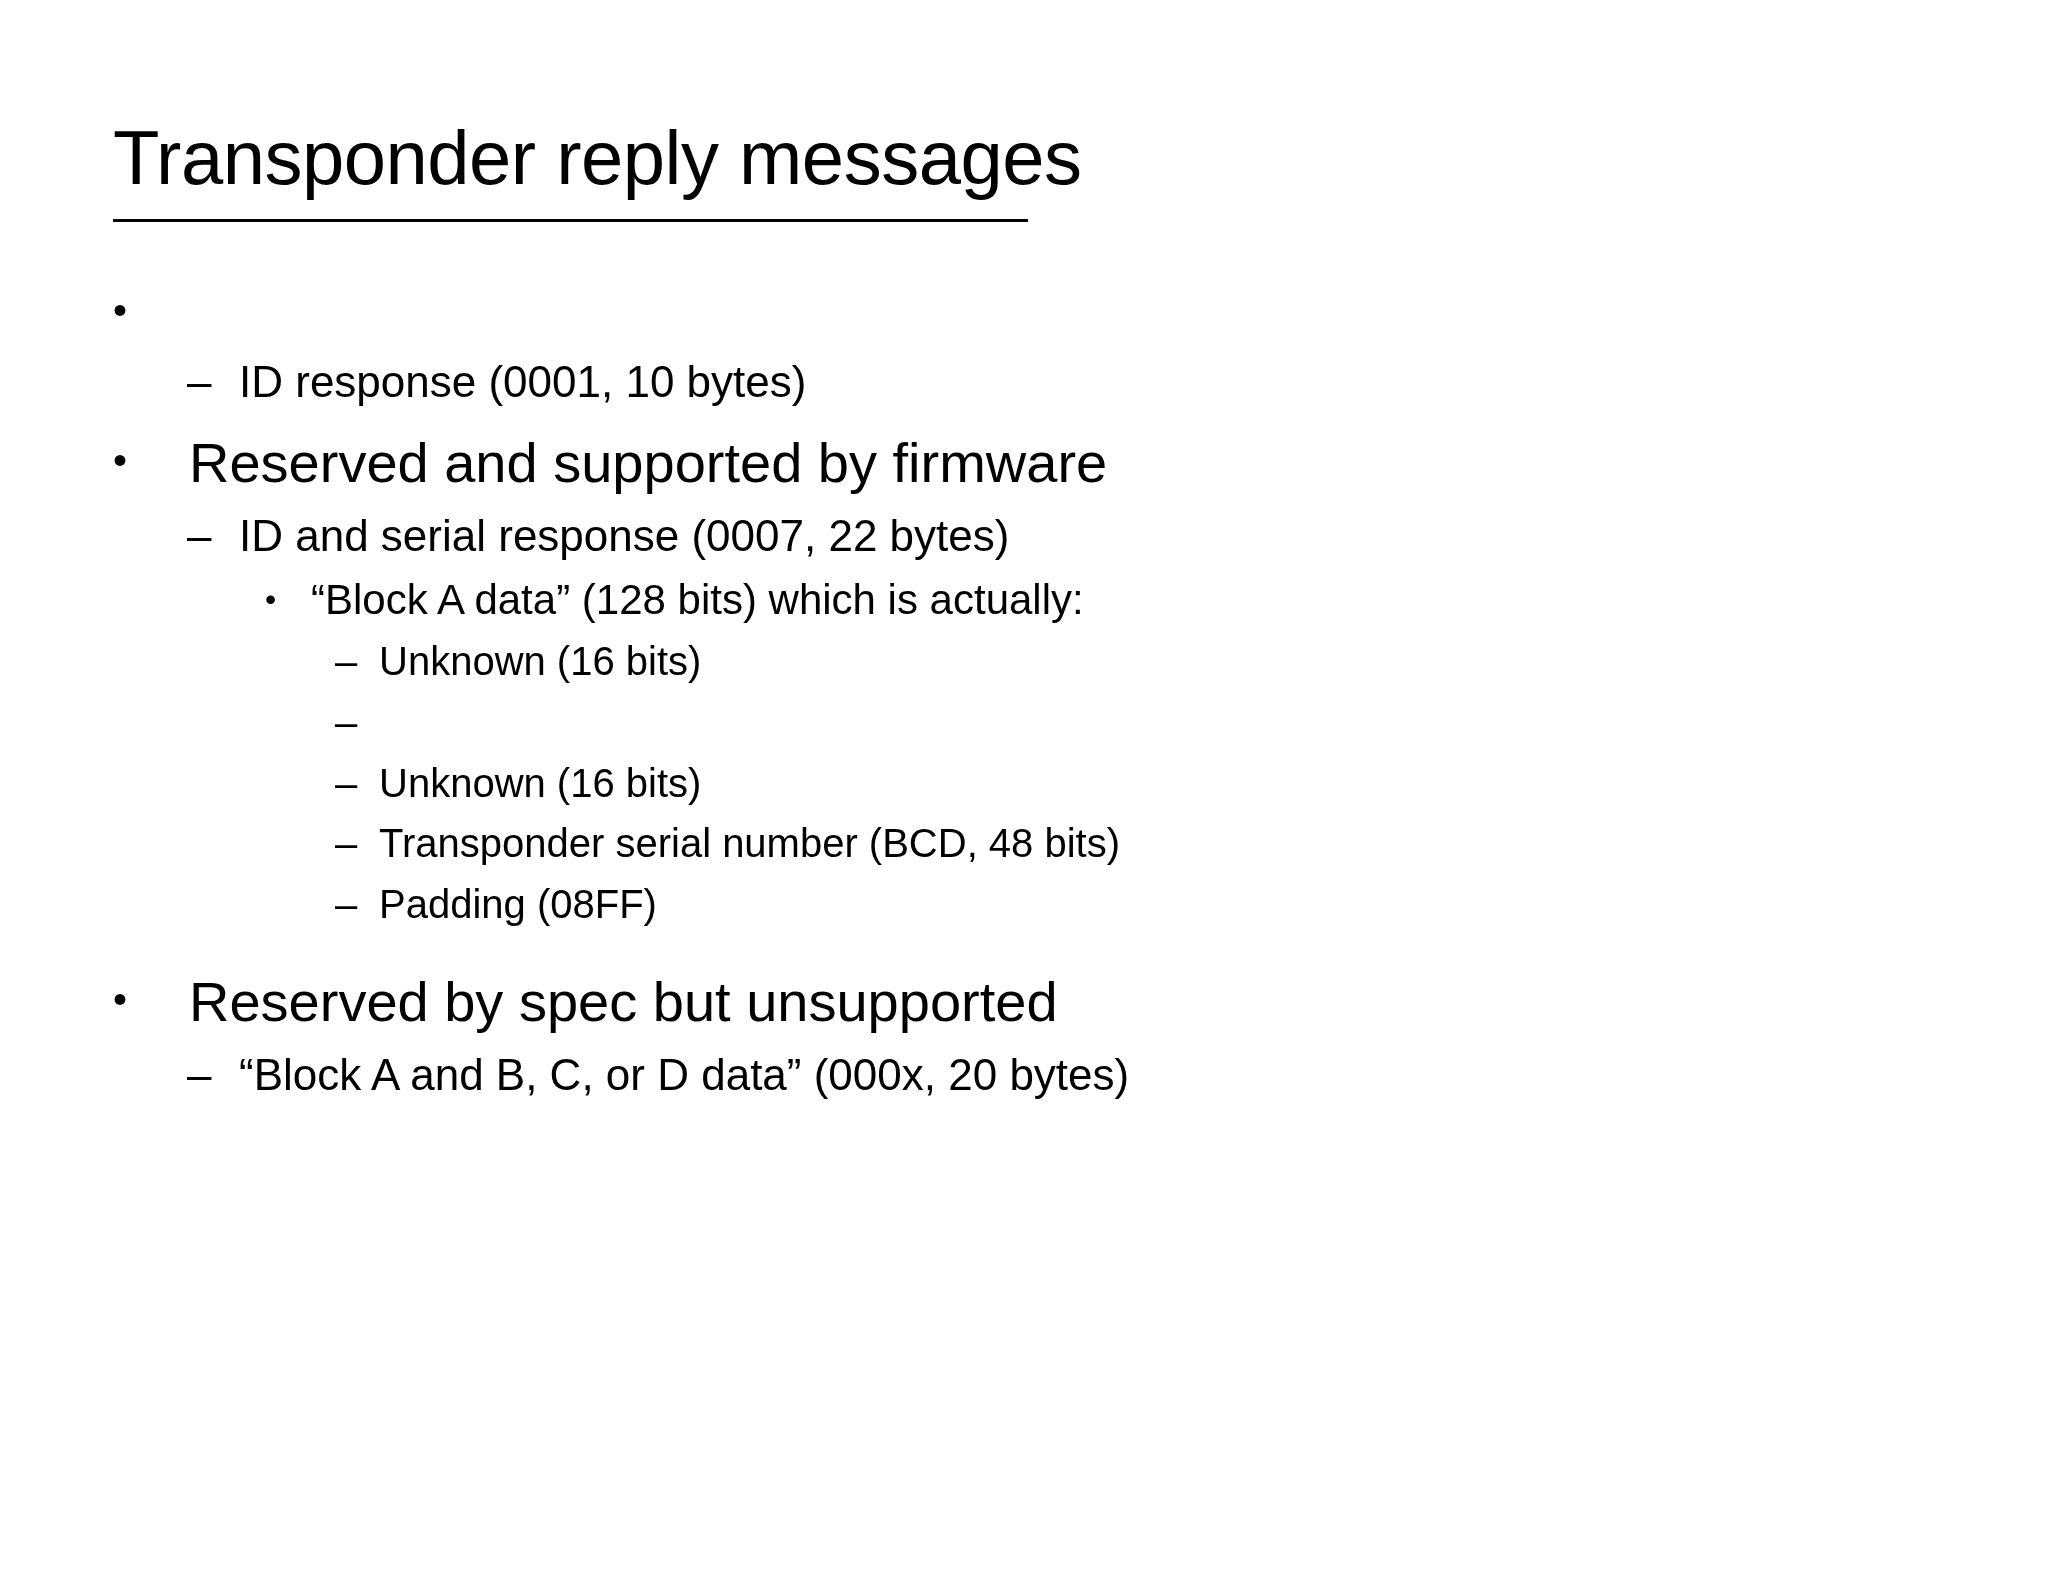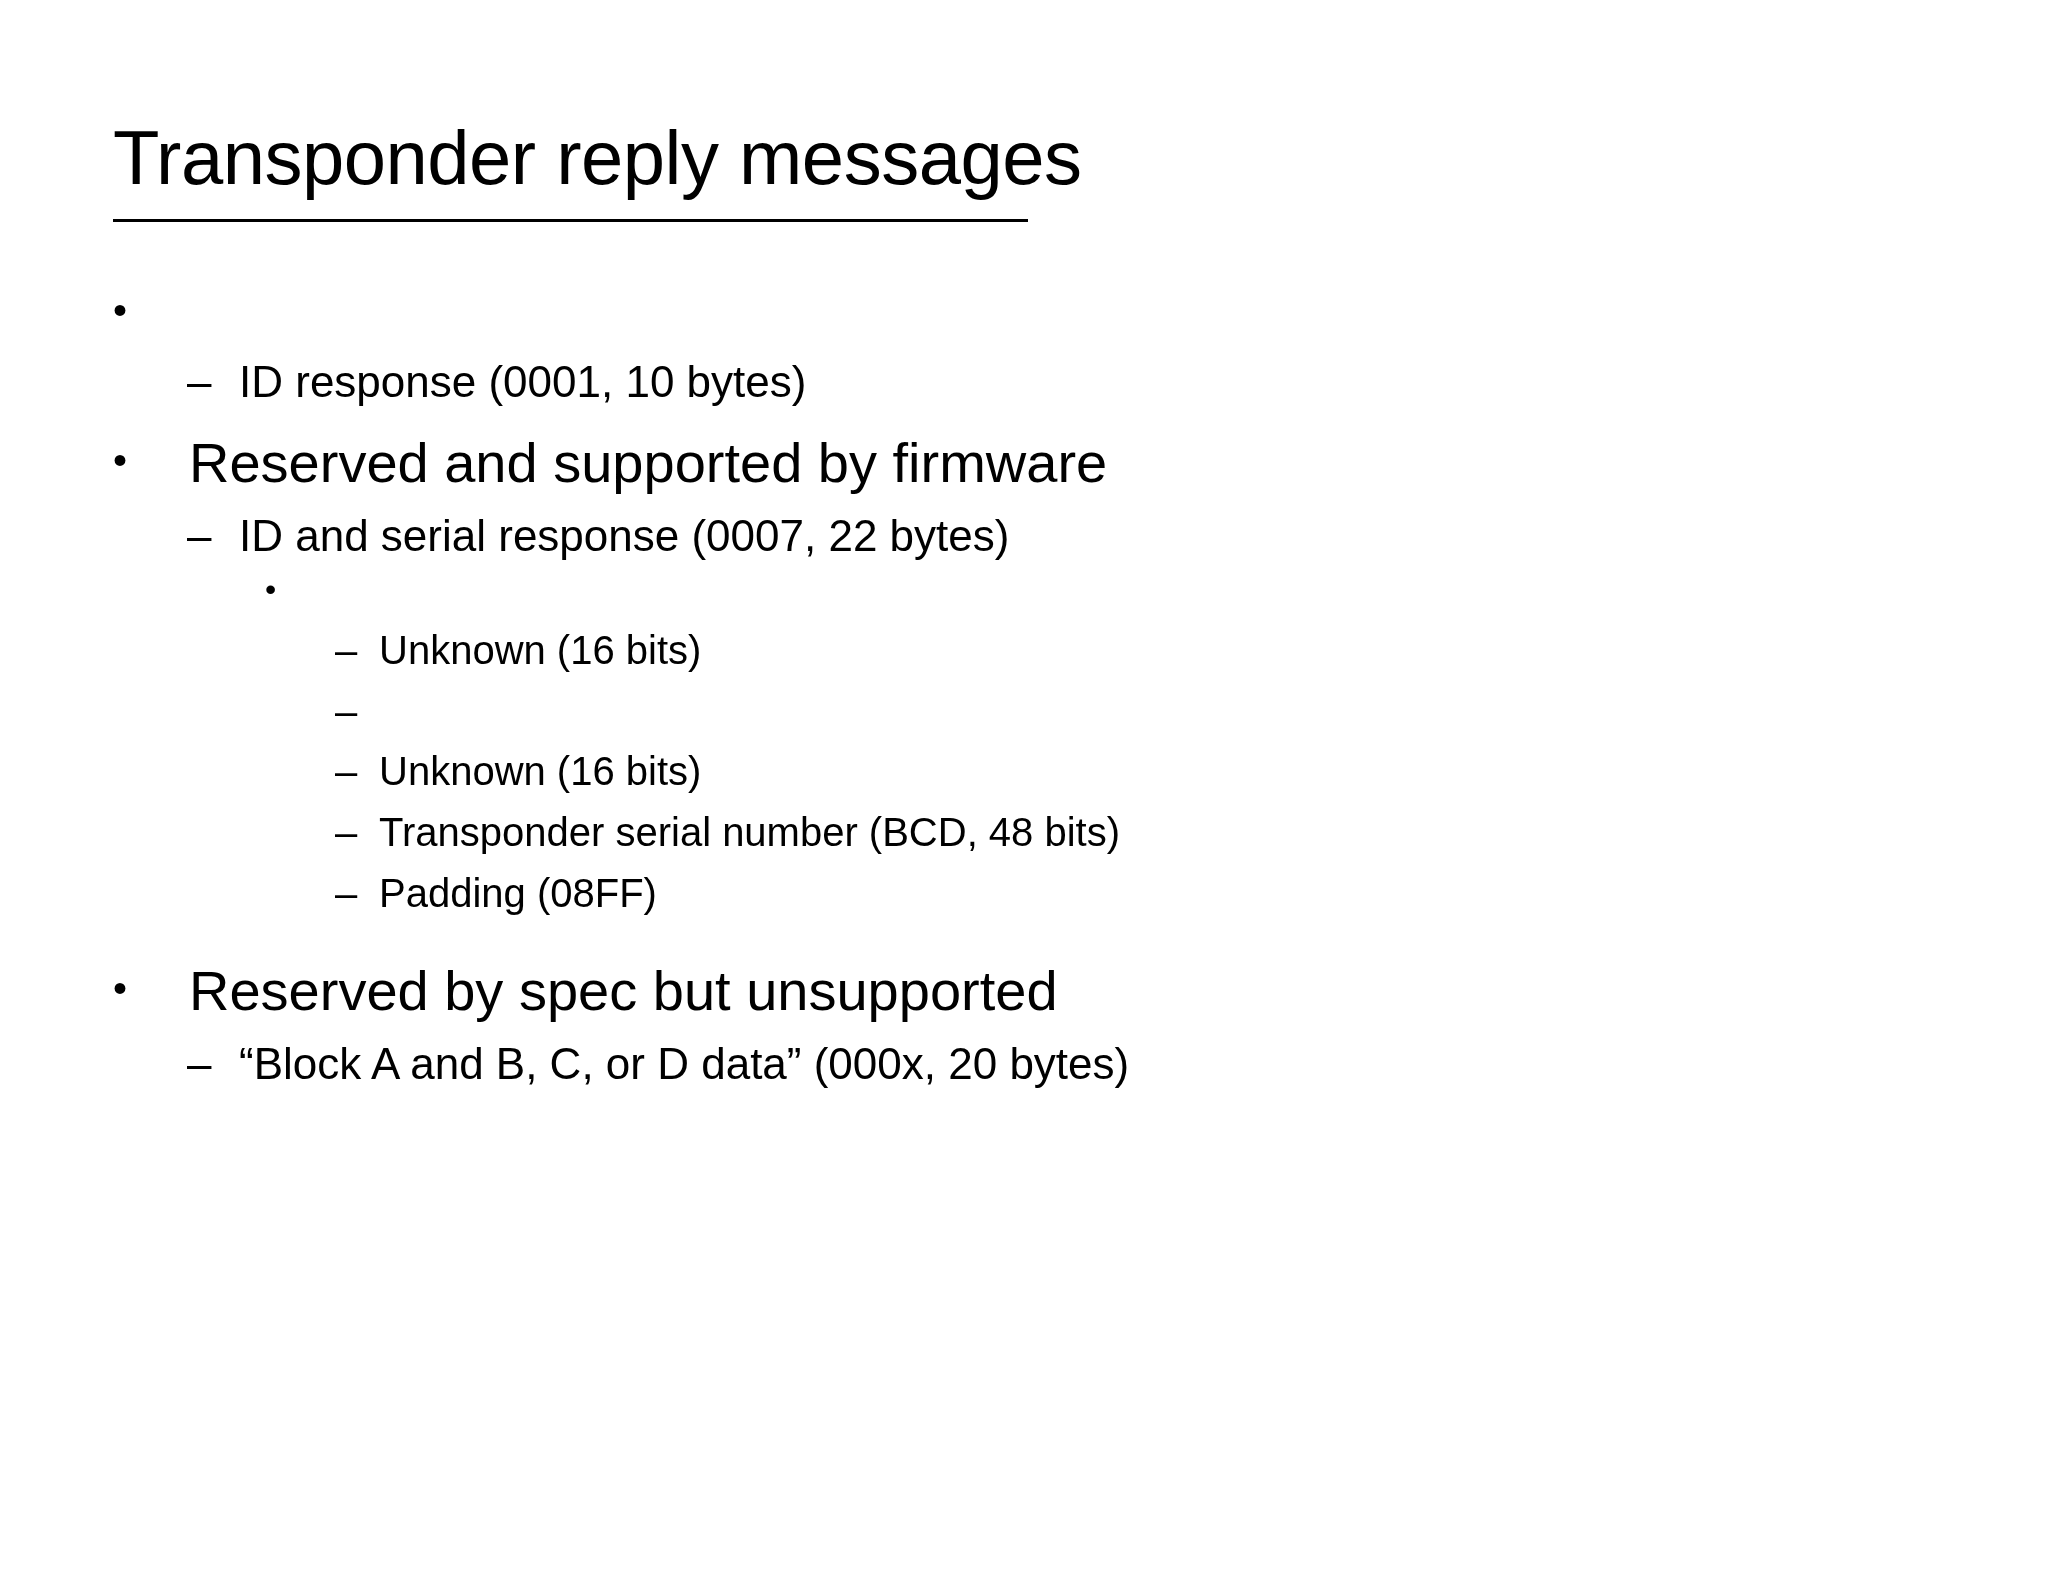--- a/index.html
+++ b/index.html
@@ -186,20 +186,21 @@
 
     <div class="line lvl2">
       <span class="marker">–</span>
       <span class="txt">ID and serial response (0007, 22 bytes)</span>
     </div>
 
     <div class="gap-sm"></div>
 
     <div class="line lvl3">
       <span class="marker">•</span>
+      <span class="txt">“Block A data” (128 bits) which is actually:</span>
     </div>
 
     <div class="gap-sm"></div>
 
     <div class="line lvl4">
       <span class="marker">–</span>
       <span class="txt">Unknown (16 bits)</span>
     </div>
 
     <div class="gap-sm"></div>

